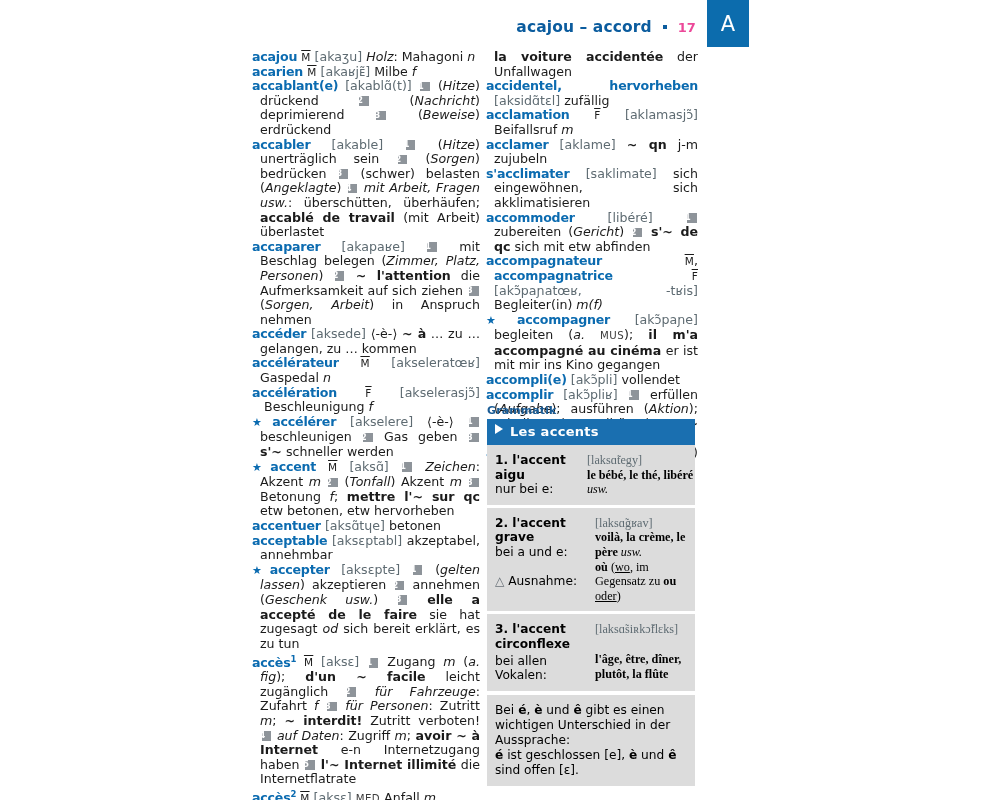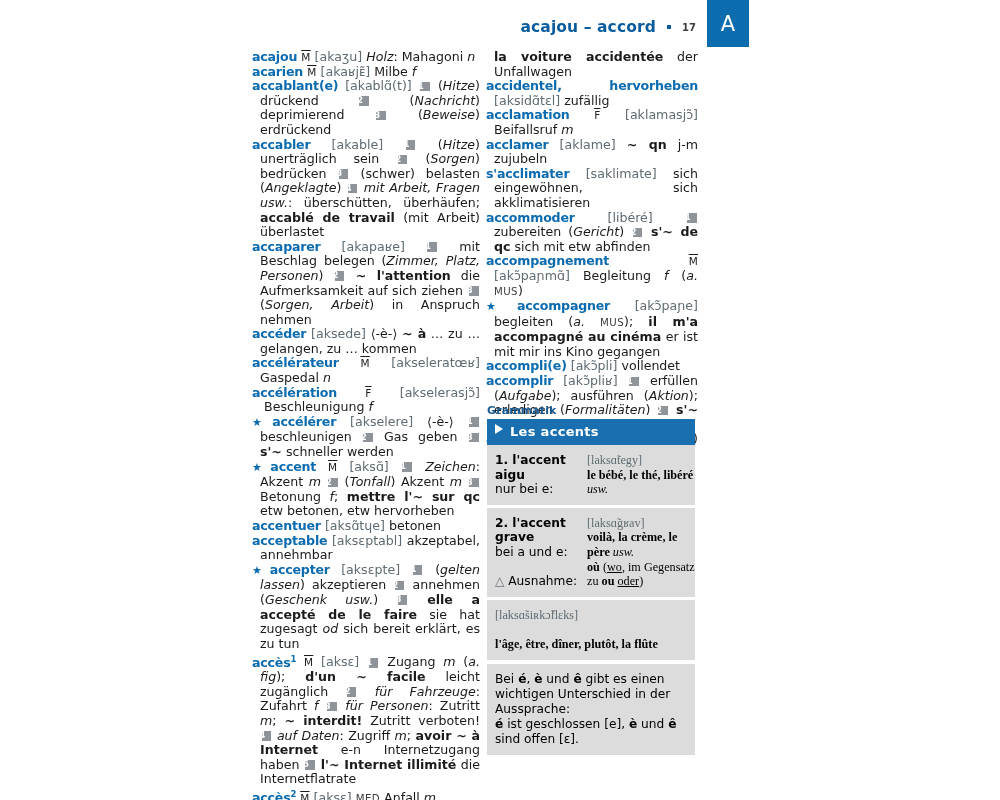--- a/index.html
+++ b/index.html
@@ -14,21 +14,21 @@
   .header{
     position:absolute;left:252px;top:18px;width:496px;height:30px;
   }
   .hdr-line{
     position:absolute;right:52px;top:0;
     display:flex;align-items:center;gap:9px;
     color:#0b5c9e;font-weight:bold;font-size:15.5px;
     letter-spacing:.1px;white-space:nowrap;
   }
   .hdr-sq{width:4px;height:4px;background:#0b5c9e;display:inline-block;margin:0 2px;}
-  .hdr-page{color:#404040;font-weight:bold;font-size:10px;}
+  .hdr-page{color:#ec4899;font-weight:bold;font-size:13px;}
   .thumb-tab{
     position:absolute;left:455px;top:-18px;width:42px;height:47px;
     background:#0c6cad;color:#fff;display:flex;align-items:center;justify-content:center;
     font-size:21px;font-weight:normal;
   }
 
   
   .col{position:absolute;top:50px;font-size:12.6px;line-height:14.6px;color:#1b1b1b;}
   .col-left{left:252px;width:228px;}
   .col-right{left:486px;width:212px;}
@@ -64,21 +64,21 @@
     padding:5px 8px 6px 8px;display:flex;gap:7px;
     letter-spacing:.3px;
   }
   .tri{
     width:0;height:0;border-left:8px solid #fff;
     border-top:5px solid transparent;border-bottom:5px solid transparent;
     display:inline-block;
   }
   .gbody{background:#dcdcdc;}
   .grow{display:flex;padding:8px 0 8px 8px;font-size:12.2px;line-height:14.6px;}
-  .grow.sep{border-top:3px solid #ffffff;}
+  .grow.sep{border-top:3px solid #ffffff;gap:8px;}
   .gcol-l{width:88px;flex:none;padding-right:4px;}
   .gcol-r{flex:1;font-family:Liberation Serif, serif;}
   .gtitle{font-weight:bold;}
   .gnote{padding:8px;font-size:12.2px;line-height:15px;border-top:4px solid #fff;}
 </style>
 </head>
 <body>
 
 <div class="page">
 
@@ -176,24 +176,24 @@
     </div>
 
     <div class="entry">
       <span class="hw">s'acclimater</span> <span class="ipa">[saklimate]</span> sich eingewöhnen, sich akklimatisieren
     </div>
 
     <div class="entry">
       <span class="hw">accommoder</span> <span class="ipa">[libéré]</span> <span class="num">1</span> zubereiten (<span class="ital">Gericht</span>) <span class="num">2</span> <span class="bold">s'~ de qc</span> sich mit etw abfinden
     </div>
 
-
-    <div class="entry">
-      <span class="hw">accompagnement</span> <span class="gram">M</span> <span class="ipa">[akɔ̃paɲmɑ̃]</span> Begleitung <span class="ital">f</span> (<span class="ital">a.</span> <span class="sc">MUS</span>)
-    </div>
+    <div class="entry">
+      <span class="hw">accompagnateur</span> <span class="gram">M</span>, <span class="hw">accompagnatrice</span> <span class="gram">F</span> <span class="ipa">[akɔ̃paɲatœʁ, -tʁis]</span> Begleiter(in) <span class="ital">m(f)</span>
+    </div>
+
 
     <div class="entry">
       <span class="star">★</span><span class="hw">accompagner</span> <span class="ipa">[akɔ̃paɲe]</span> begleiten (<span class="ital">a.</span> <span class="sc">MUS</span>); <span class="bold">il m'a accompagné au cinéma</span> er ist mit mir ins Kino gegangen
     </div>
 
     <div class="entry">
       <span class="hw">accompli(e)</span> <span class="ipa">[akɔ̃pli]</span> vollendet
     </div>
 
     <div class="entry">
@@ -238,20 +238,24 @@
           </div>
         </div>
         <div class="gcol-r">
           <div class="ipa">[laksɑ̃gʁav]</div>
           <div class="bold">voilà, la crème, le père <span class="ital" style="font-weight:normal">usw.</span></div>
           <div><span class="bold">où</span> (<span class="ul">wo</span>, im Gegensatz zu <span class="bold">ou</span> <span class="ul">oder</span>)</div>
         </div>
       </div>
 
       <div class="grow sep">
+        <div class="gcol-l">
+          <div class="gtitle">3. l'accent circonflexe</div>
+          <div style="margin-top:2px;">bei allen Vokalen:</div>
+        </div>
         <div class="gcol-r">
           <div class="ipa">[laksɑ̃siʀkɔ̃flɛks]</div>
           <div class="bold" style="margin-top:15px;">l'âge, être, dîner, plutôt, la flûte</div>
         </div>
       </div>
 
       <div class="gnote">
         Bei <span class="bold">é</span>, <span class="bold">è</span> und <span class="bold">ê</span> gibt es einen wichtigen Unterschied in der Aussprache:<br>
         <span class="bold">é</span> ist geschlossen [e], <span class="bold">è</span> und <span class="bold">ê</span> sind offen [ɛ].
       </div>

